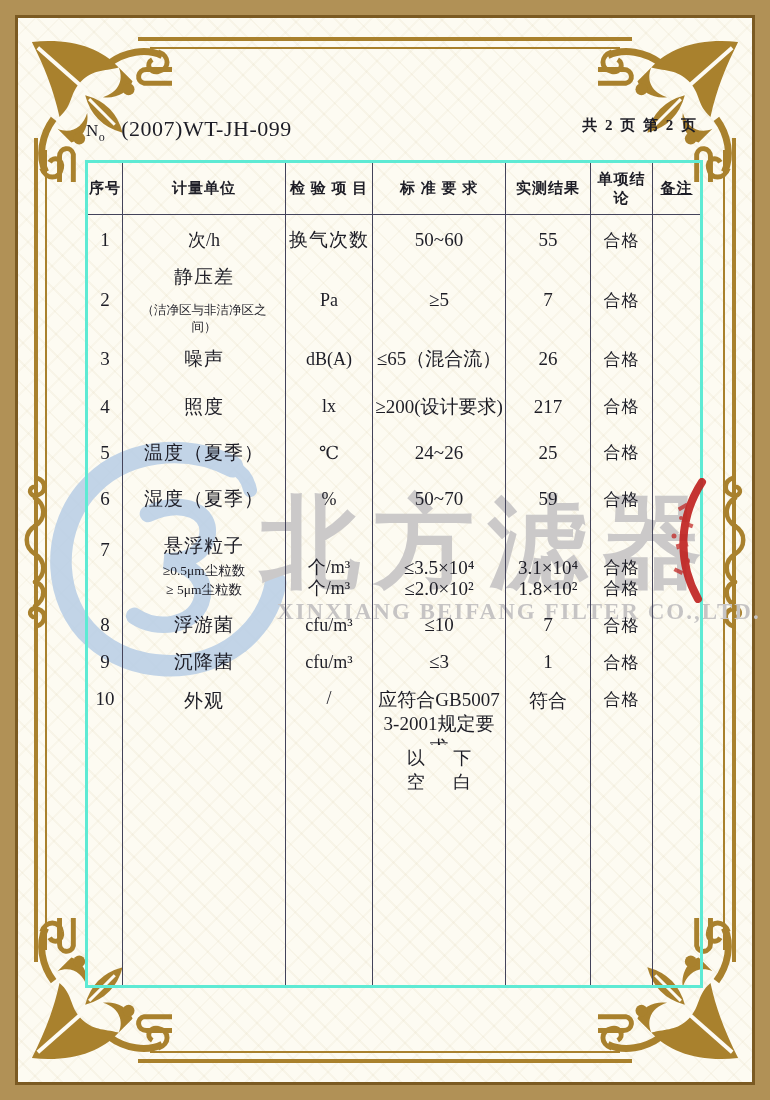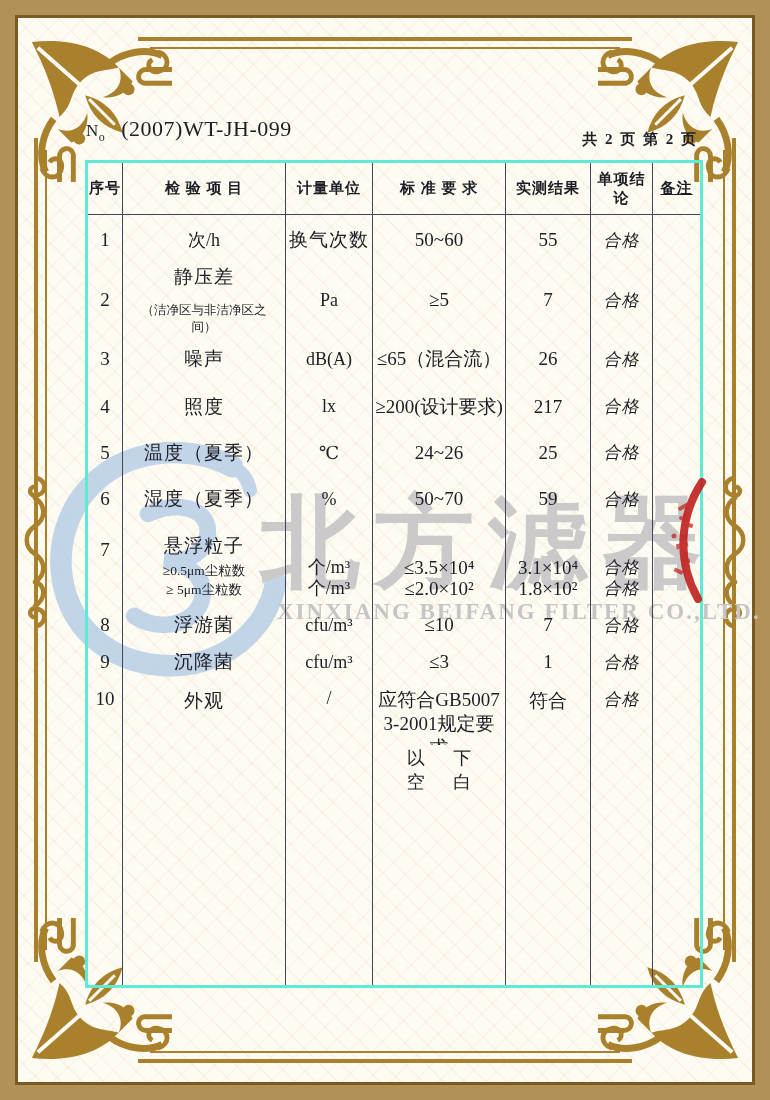--- a/index.html
+++ b/index.html
@@ -40,21 +40,21 @@
 
   .scroll { position:absolute; width:30px; height:160px; }
   #scroll-left  { left:21px;  top:472px; }
   #scroll-right { left:719px; top:472px; transform:scaleX(-1); }
 
   
   #doc-no { position:absolute; left:86px; top:116px; font-size:22px; letter-spacing:.5px; }
   #doc-no .nmain { font-size:17px; }
   #doc-no .nsub  { font-size:12px; }
   #doc-no .nval  { margin-left:16px; }
-  #page-info { position:absolute; left:0; top:130px; width:698px; text-align:right;
+  #page-info { position:absolute; left:0; top:116px; width:698px; text-align:right;
                font-size:15px; font-weight:bold; letter-spacing:2px; }
 
   
   #wm-logo { position:absolute; left:40px; top:436px; width:275px; height:248px; }
   #wm-cn { position:absolute; left:260px; top:494px; line-height:1; white-space:nowrap;
            font-family:Liberation Serif, serif; font-weight:bold;
            font-size:100px; letter-spacing:14px; color:#cbc9c9; }
   #wm-en { position:absolute; left:277px; top:599px; white-space:nowrap;
            font-family:Liberation Serif, serif; font-weight:bold;
            font-size:23px; letter-spacing:2px; color:#c6c4c4; }
@@ -71,21 +71,21 @@
         align-items:center; justify-content:center; text-align:center; overflow:hidden; }
   .td.c7 { border-right:none;text-decoration:underline; }
   .th { border-bottom:1px solid #43435a; font-weight:bold; font-size:15px; letter-spacing:1px; }
   .fs-no   { font-size:19px; }
   .fs-item { font-size:19px; letter-spacing:1px; }
   .note    { font-size:12.5px; letter-spacing:0; margin-top:12px; width:140px;
              word-break:break-all; line-height:17px; }
   .fs-unit { font-size:18px; }
   .fs-std  { font-size:19px; }
   .fs-res  { font-size:19px; }
-  .fs-ok   { font-size:17px; letter-spacing:1px;font-style:italic; }
+  .fs-ok   { font-size:17px; letter-spacing:1px; }
   .r7cell  { justify-content:flex-end; padding-bottom:7px; }
   .sub  { font-size:13.5px; line-height:19px; letter-spacing:0; }
   .l2   { line-height:21px; }
   .t10  { justify-content:flex-start; padding-top:8px; }
   .std-wrap { width:122px; word-break:break-all; line-height:24px; }
   .blankl { font-size:18px; letter-spacing:12px; padding-left:12px; }
 </style>
 </head>
 <body>
 
@@ -164,22 +164,22 @@
   <div id="wm-en">XINXIANG BEIFANG FILTER CO.,LTD.</div>
 
   <div id="doc-no">
     <span class="nmain">N</span><sub class="nsub">o</sub><span class="nval">(2007)WT-JH-099</span>
   </div>
   <div id="page-info">共 2 页 第 2 页</div>
 
   <div class="tbl">
 
     <div class="td th c1">序号</div>
+    <div class="td th c3">计量单位</div>
     <div class="td th c2">检 验 项 目</div>
-    <div class="td th c3">计量单位</div>
     <div class="td th c4">标 准 要 求</div>
     <div class="td th c5">实测结果</div>
     <div class="td th c6">单项结论</div>
     <div class="td th c7">备注</div>
 
     <div class="td c1 fs-no">1</div>
     <div class="td c3 fs-unit">次/h</div>
     <div class="td c2 fs-item">换气次数</div>
     <div class="td c4 fs-std">50~60</div>
     <div class="td c5 fs-res">55</div>

